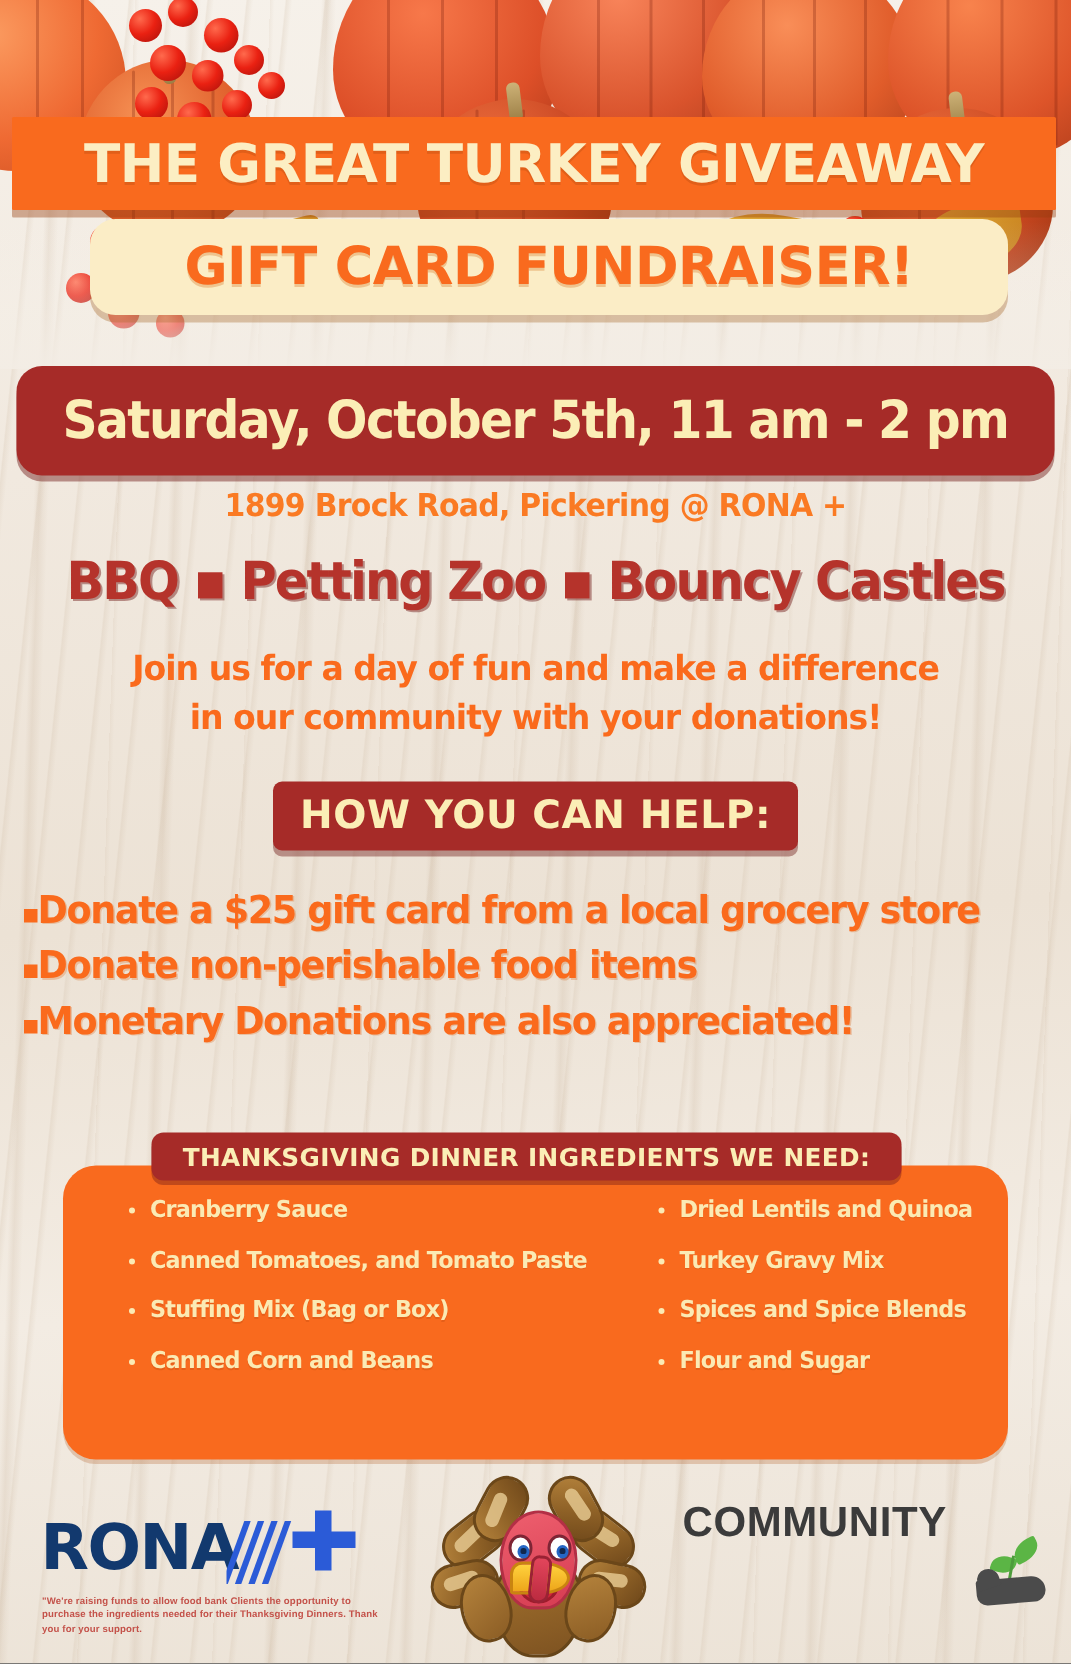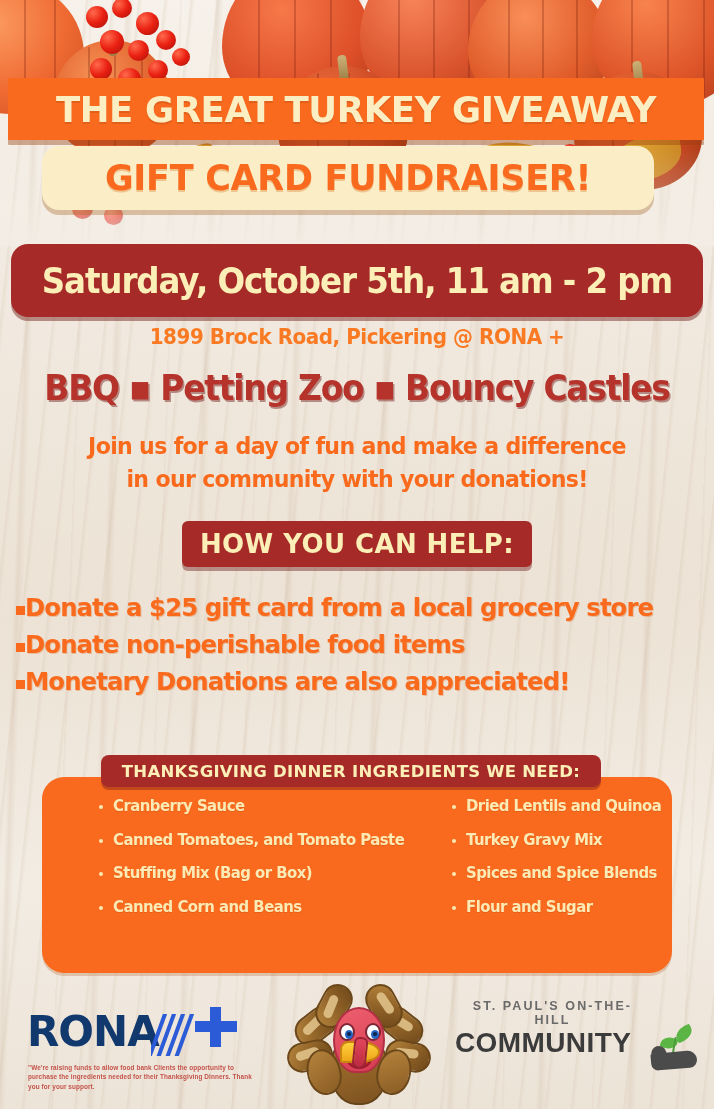--- a/index.html
+++ b/index.html
@@ -53,21 +53,21 @@
     display:flex; align-items:center; justify-content:center; z-index:8;
   }
   .banner-title span{
     font-family:"DejaVu Sans", sans-serif;
     font-weight:bold; font-size:35.5px; letter-spacing:-.4px;
     color:#fceec3; white-space:nowrap;
     text-shadow:0 2px 0 rgba(170,70,15,.30);
   }
 
   .banner-sub{
-    position:absolute; left:42px; top:146px; width:612px; height:64px;
+    position:absolute; left:60px; top:146px; width:612px; height:64px;
     background:#fbedc6; border-radius:17px;
     box-shadow:0 5px 0 rgba(170,110,50,.38);
     display:flex; align-items:center; justify-content:center; z-index:9;
   }
   .banner-sub span{
     font-family:"DejaVu Sans", sans-serif;
     font-weight:bold; font-size:35px; letter-spacing:-.3px;
     color:#f96a1e; white-space:nowrap;
     text-shadow:0 2px 0 rgba(215,120,40,.35);
   }
@@ -141,21 +141,21 @@
     background:#a62b28; border-radius:8px; z-index:7;
     display:flex; align-items:center; justify-content:center;
     box-shadow:0 3px 0 rgba(110,25,22,.40);
   }
   .ing-head span{
     font-family:"DejaVu Sans", sans-serif; font-weight:bold;
     font-size:16.5px; letter-spacing:.25px; color:#fbeeb6; white-space:nowrap;
   }
   .ing-cols{
     position:absolute; left:42px; top:793px; width:630px; height:180px;
-    display:flex; z-index:7; padding:4px 0 0 13px;
+    display:flex; z-index:7; padding:4px 0 0 0;
   }
   .ing-col{ flex:1; padding-left:44px; }
   .ing-col.right{ padding-left:36px; }
   .ing-li{
     display:flex; align-items:flex-start; gap:10px; height:33.5px;
     font-family:"DejaVu Sans", sans-serif; font-weight:bold;
     font-size:15.5px; letter-spacing:-.55px; color:#fbeab4;
     text-shadow:0 1px 0 rgba(160,60,10,.22);
   }
   .ing-li .dot{
@@ -478,21 +478,20 @@
         </div>
       <div class="tk-eye" style="left:82px;">
           <i></i>
         </div>
       <div class="tk-mouth"></div>
       <div class="tk-beak"></div>
       <div class="tk-wattle"></div>
     </div>
 
     <div class="fb">
-      <div class="sp">ST. PAUL'S ON-THE-HILL</div>
       <div class="big">COMMUNITY</div>
       <div class="hand">
         <i class="lf" style="left:24px;top:0px;width:18px;height:13px;transform:rotate(-28deg);"></i>
         <i class="lf" style="left:10px;top:10px;width:16px;height:12px;transform:rotate(18deg);"></i>
         <i class="stem"></i>
         <i class="palm"></i>
         <i class="thumb"></i>
       </div>
     </div>
 

